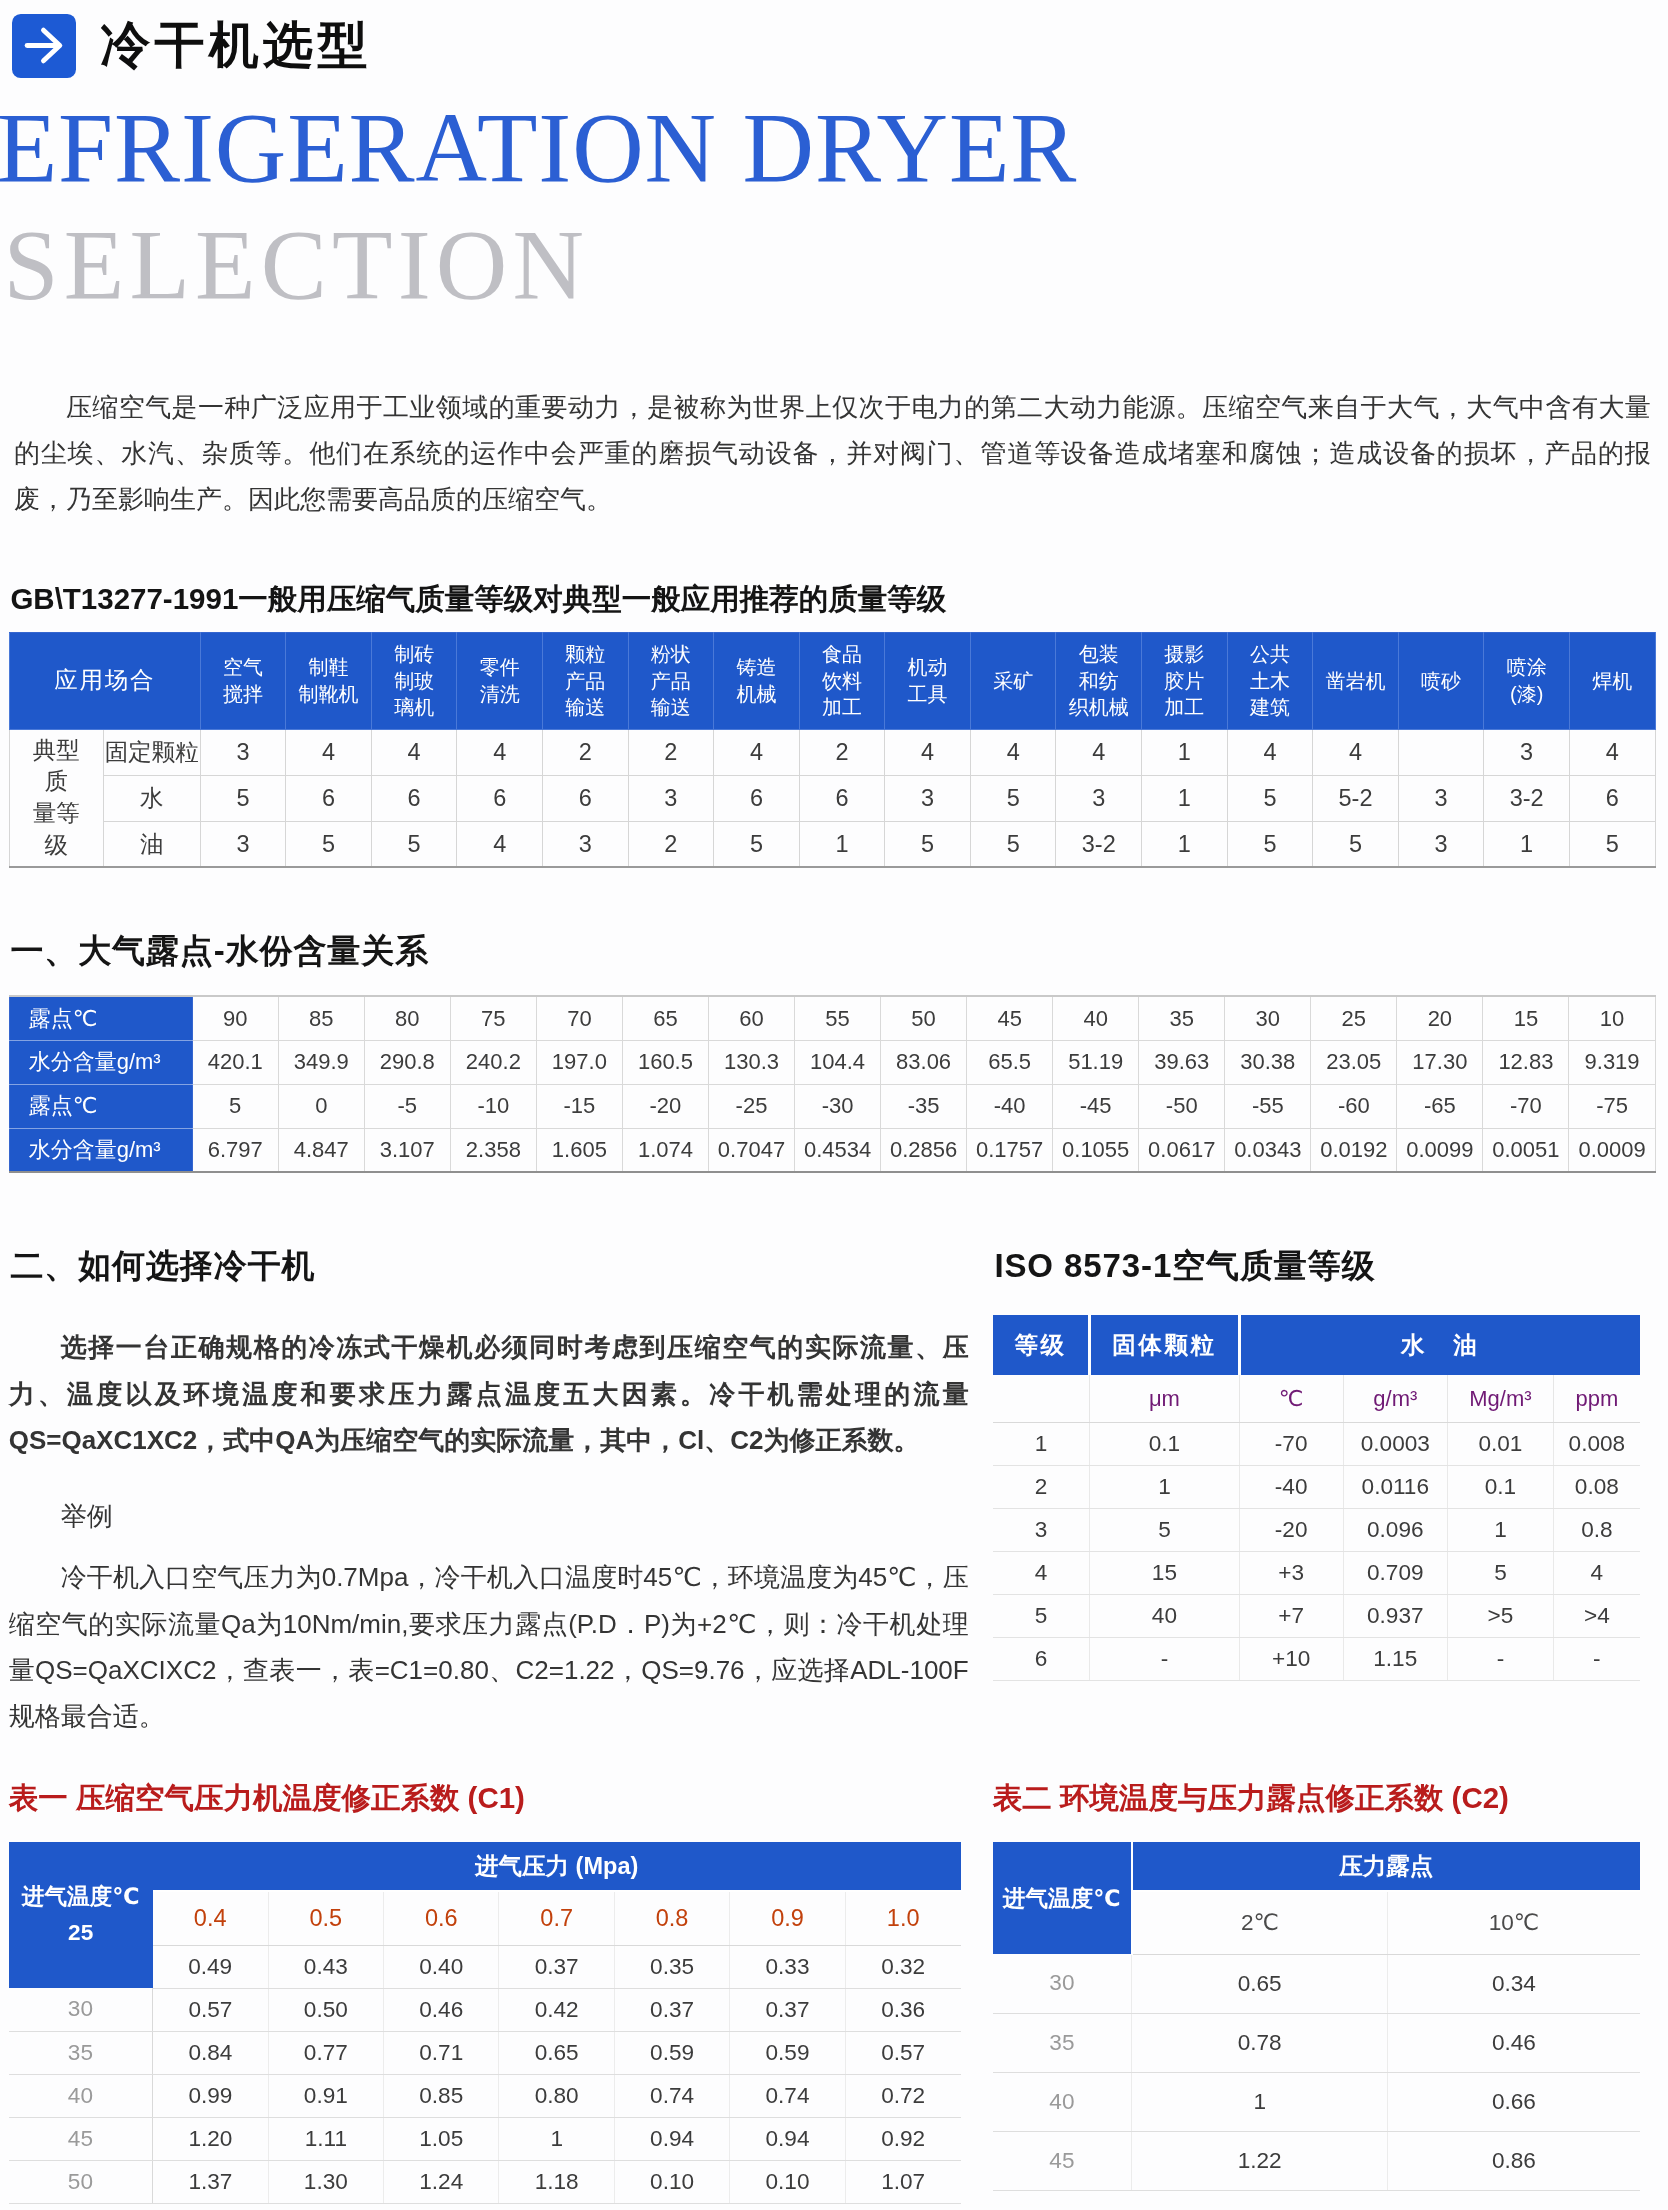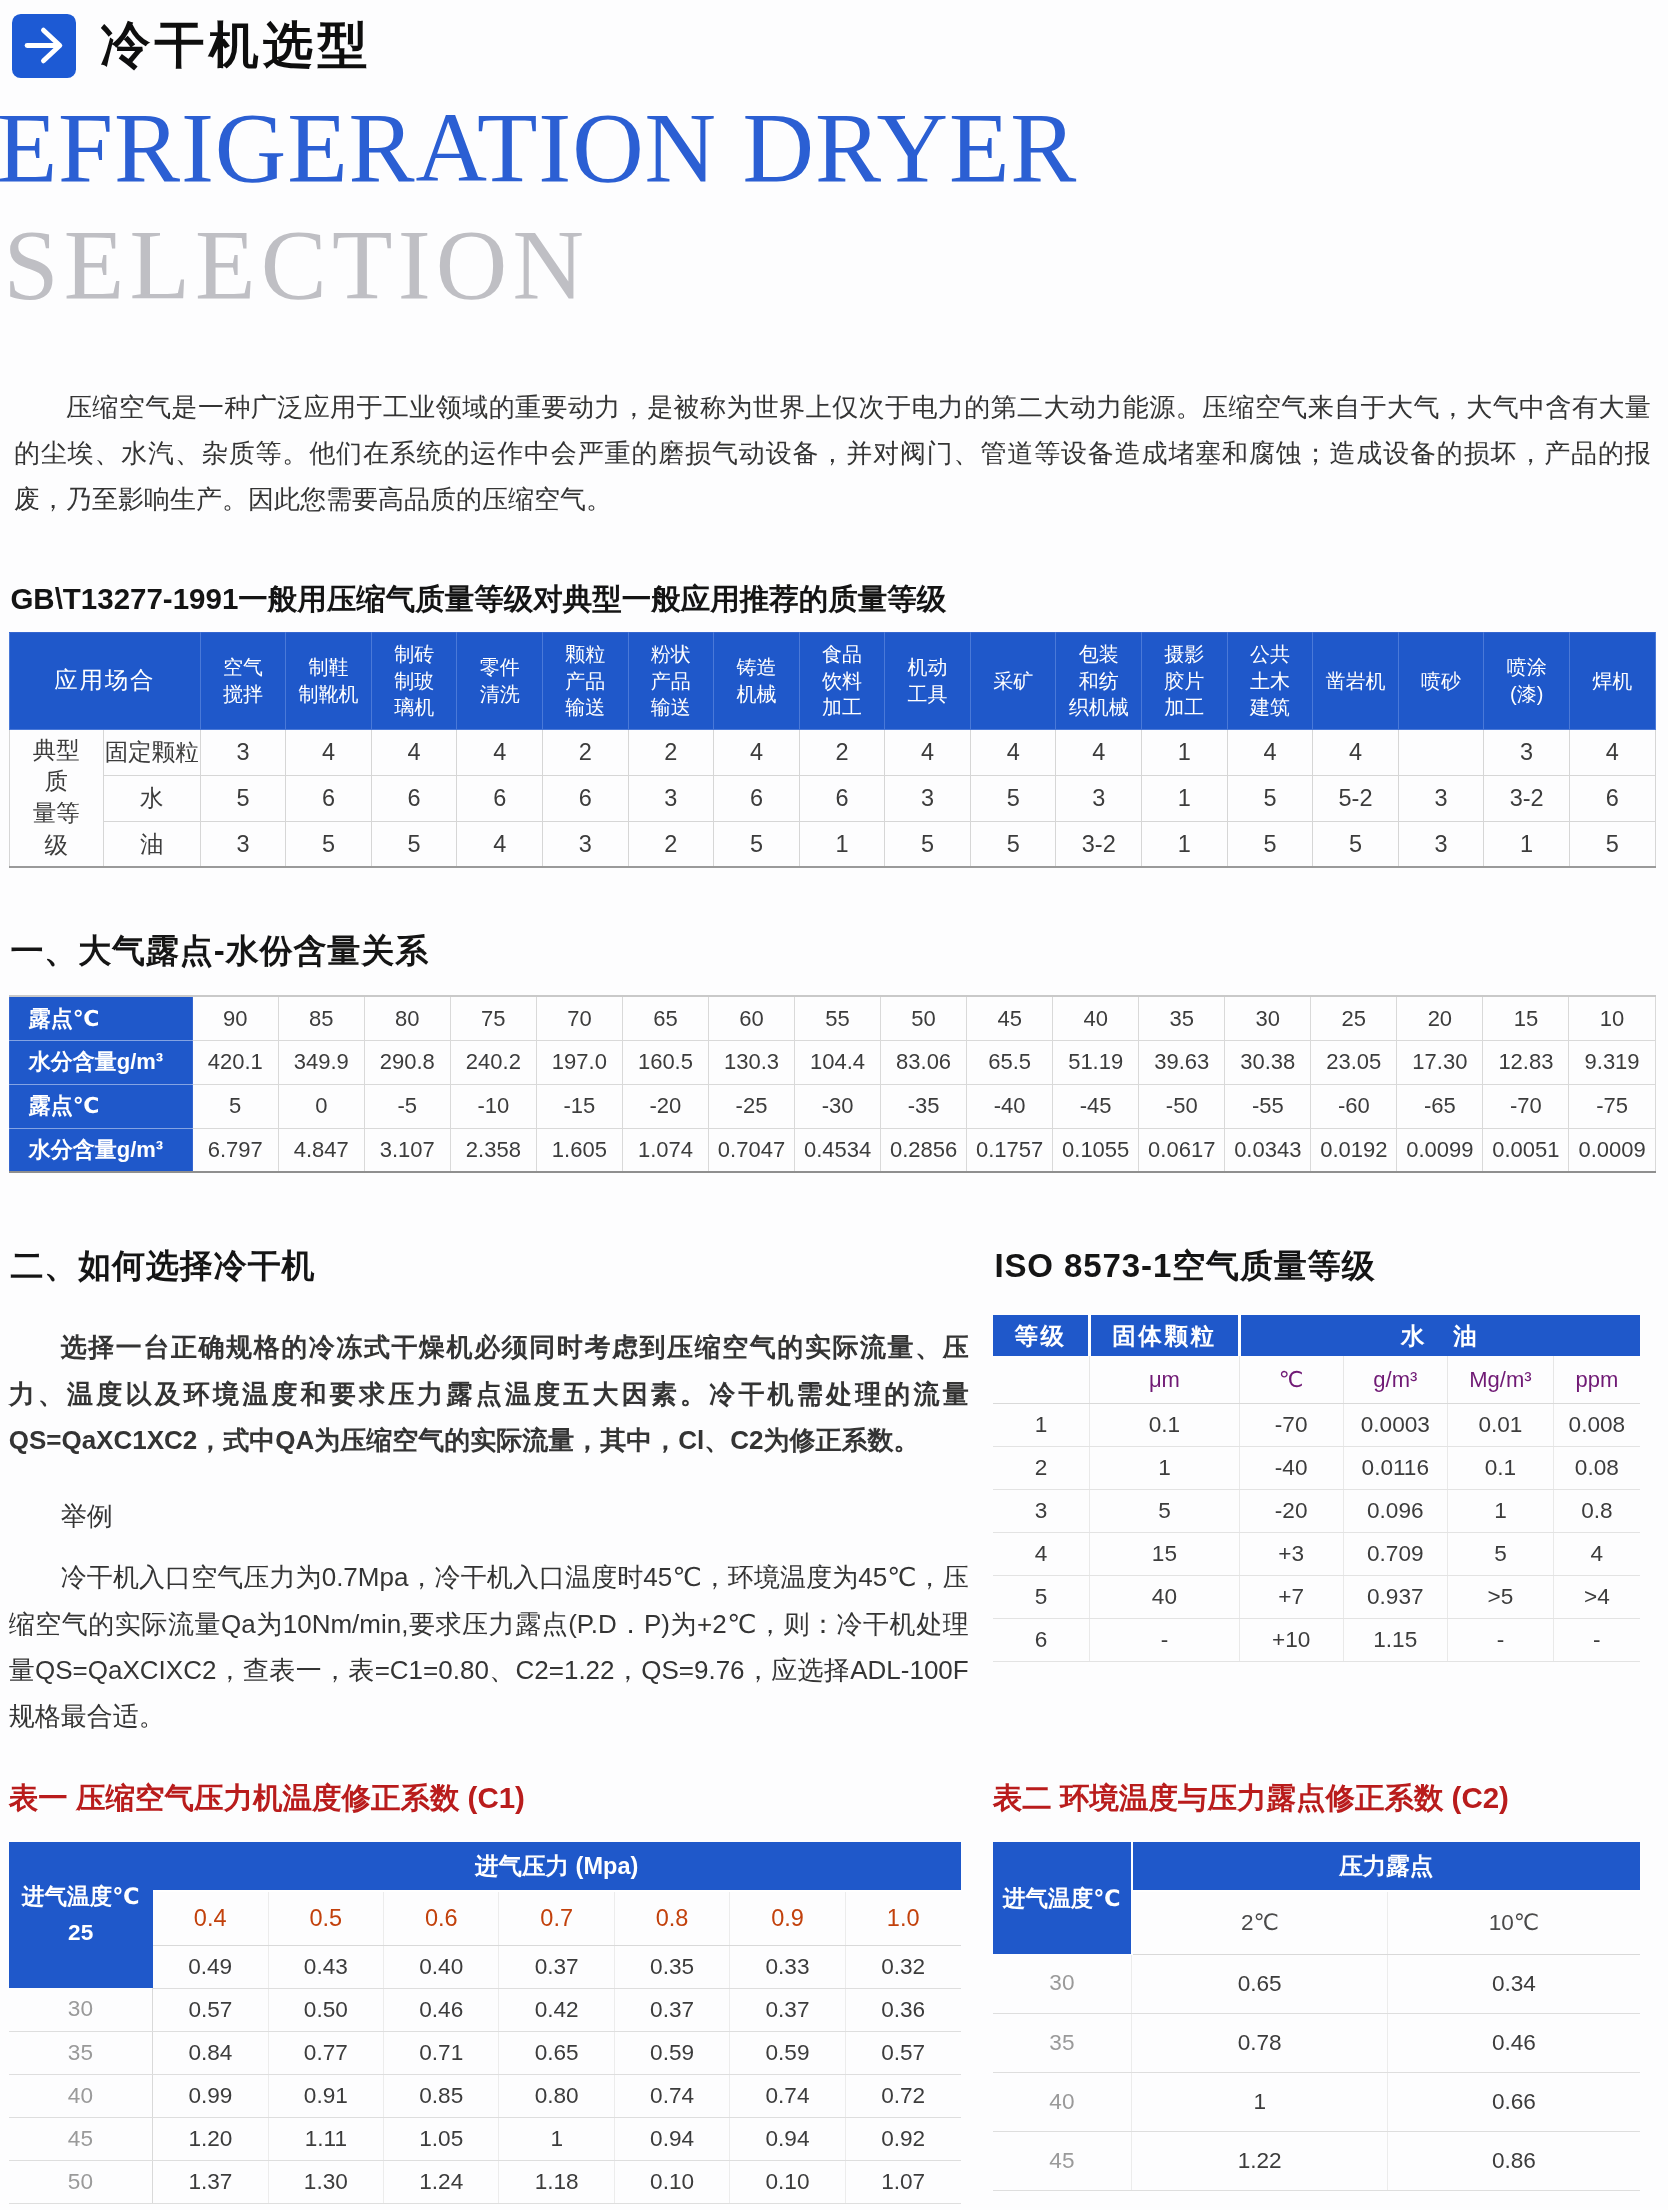--- a/index.html
+++ b/index.html
@@ -36,32 +36,32 @@
   table.gb tr.data td{height:46px;font-size:23.5px;color:var(--cell);}
   table.gb td.group{font-size:22px;color:#3a3a3a;line-height:1.35;padding:0 12px;}
   table.gb td.sublab{font-size:22px;color:#3a3a3a;}
 
   
   .sec-title{margin:61px 0 0 1.7px;font-size:33px;font-weight:700;color:#151515;letter-spacing:0.9px;}
 
   
   table.dew{width:1647px;margin-top:21px;border-top:2.6px solid #c9c9c9;border-bottom:2.6px solid #8f8f8f;}
   table.dew td{border:0.9px solid #d9d9d9;height:44px;font-size:22px;color:var(--cell);}
-  table.dew td.lbl{background:var(--blue);color:#fff;font-weight:700;font-size:22px;border:0.9px solid #3566cf;border-bottom:0.9px solid rgba(255,255,255,.45);text-align:left;padding-left:19px;}
+  table.dew td.lbl{background:var(--blue);color:#fff;font-weight:400;font-size:22px;border:0.9px solid #3566cf;border-bottom:0.9px solid rgba(255,255,255,.45);text-align:left;padding-left:19px;}
 
   
   .cols{display:flex;margin-top:71px;}
   .col-l{width:960px;flex:0 0 auto;}
   .col-r{width:647px;flex:0 0 auto;margin-left:24px;}
   .body-par{margin-top:29.5px;font-size:26px;line-height:1.78;color:#343434;text-indent:2em;text-align:justify;}
   .body-par.first{margin-top:35px;font-weight:bold;}
 
   
   table.iso{width:647px;margin-top:26px;border-bottom:1.7px solid #8a8a8a;}
-  table.iso tr.head td{height:41px;font-size:23.5px;font-weight:700;letter-spacing:2.6px;}
+  table.iso tr.head td{height:60px;font-size:23.5px;font-weight:700;letter-spacing:2.6px;}
   table.iso tr.head td.gapr{border-right:3.5px solid #fff;}
   table.iso tr.units td{height:47px;font-size:22px;color:#701a75;border-bottom:0.9px solid #d9d9d9;border-right:0.9px solid #e6e6e6;}
   table.iso tr.data td{height:43px;font-size:22.6px;color:var(--cell);border-bottom:0.9px solid #e3e3e3;border-right:0.9px solid #e9e9e9;}
   table.iso tr td:last-child{border-right:none;}
 
   
   .bcols{display:flex;margin-top:40px;}
   .b-title{font-size:29.5px;font-weight:700;color:#b91c1c;}
   table.t1{width:952px;margin-top:22.6px;border-bottom:1.7px solid #8a8a8a;}
   table.t1 td.corner{font-size:22.6px;font-weight:700;line-height:1.6;}

